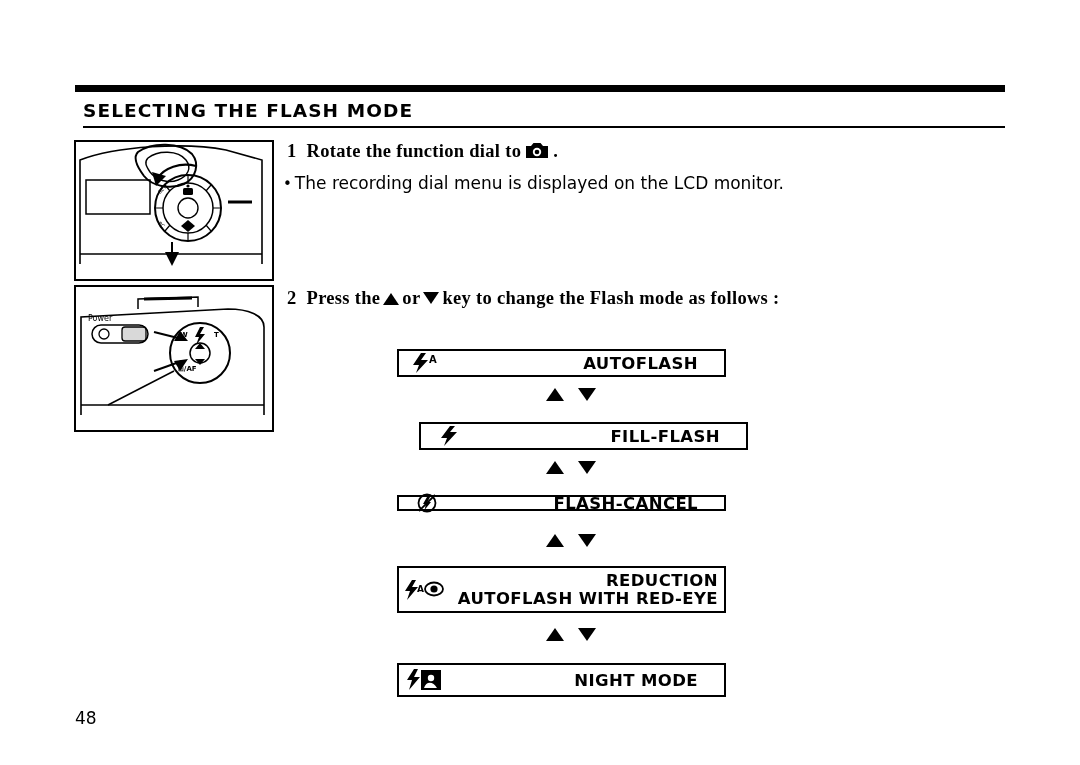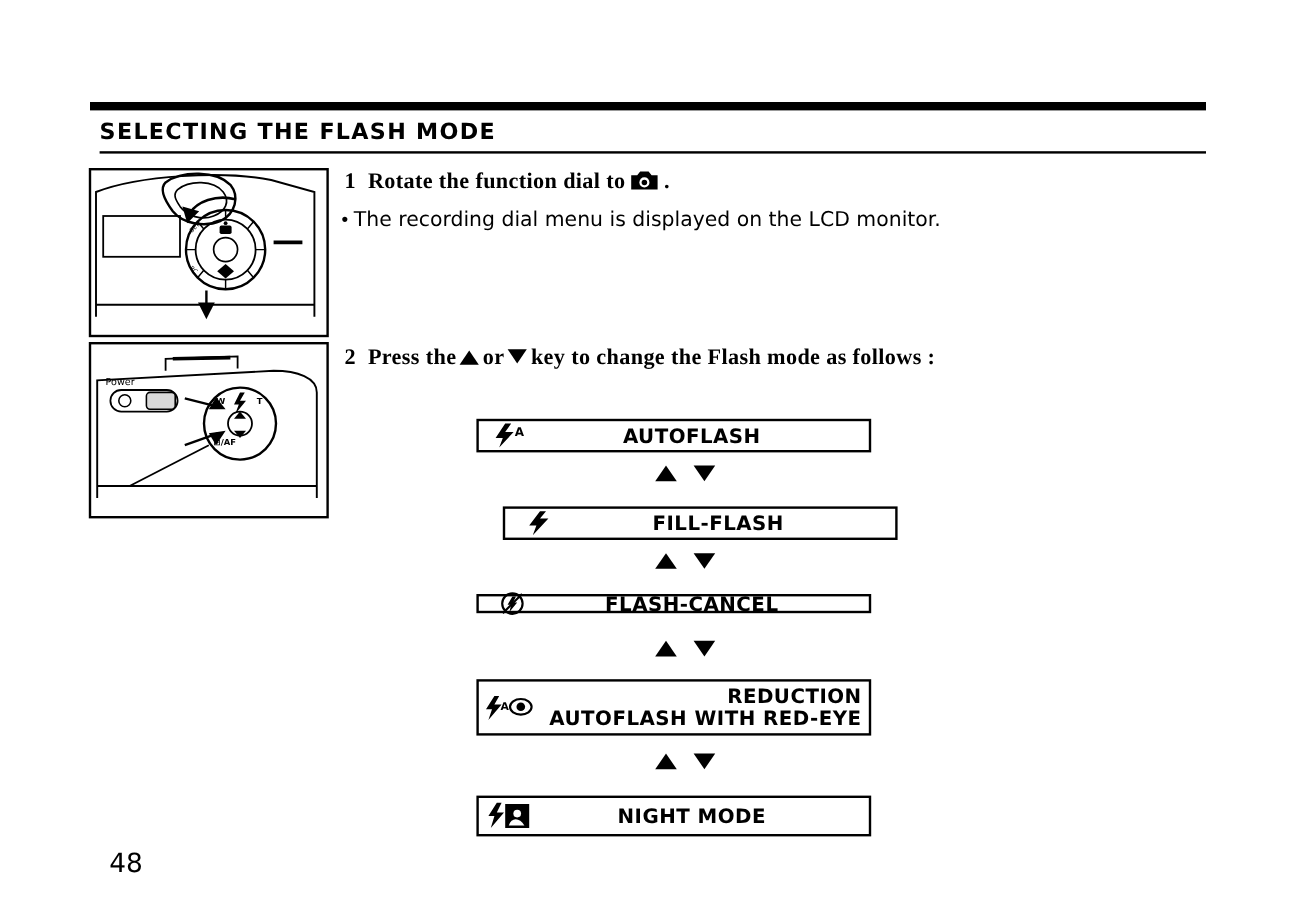--- a/index.html
+++ b/index.html
@@ -90,21 +90,21 @@
   .mode-box {
     position: absolute;
     border: 2px solid #000;
     background: #fff;
     box-sizing: border-box;
     display: flex;
     align-items: center;
   }
   .mode-label {
     flex: 1;
-    text-align: center;
+    text-align: right;
     font-size: 16.5px;
     font-weight: bold;
     letter-spacing: 0.4px;
     padding-right: 26px;
   }
   .mode-label.two-line {
     text-align: right;
     padding-right: 6px;
     line-height: 1.08;
   }
@@ -164,23 +164,23 @@
   
   .cam-icon-inline {
     display: inline-block;
     vertical-align: -3px;
     margin: 0 4px;
   }
 
   
   .page-number {
     position: absolute;
-    left: 91px;
+    left: 75px;
     top: 708px;
-    font-size: 22px;
+    font-size: 17px;
   }
 </style>
 </head>
 <body>
 
 <div class="page">
 
   <div class="top-rule"></div>
   <div class="section-title">SELECTING THE FLASH MODE</div>
   <div class="title-rule"></div>

